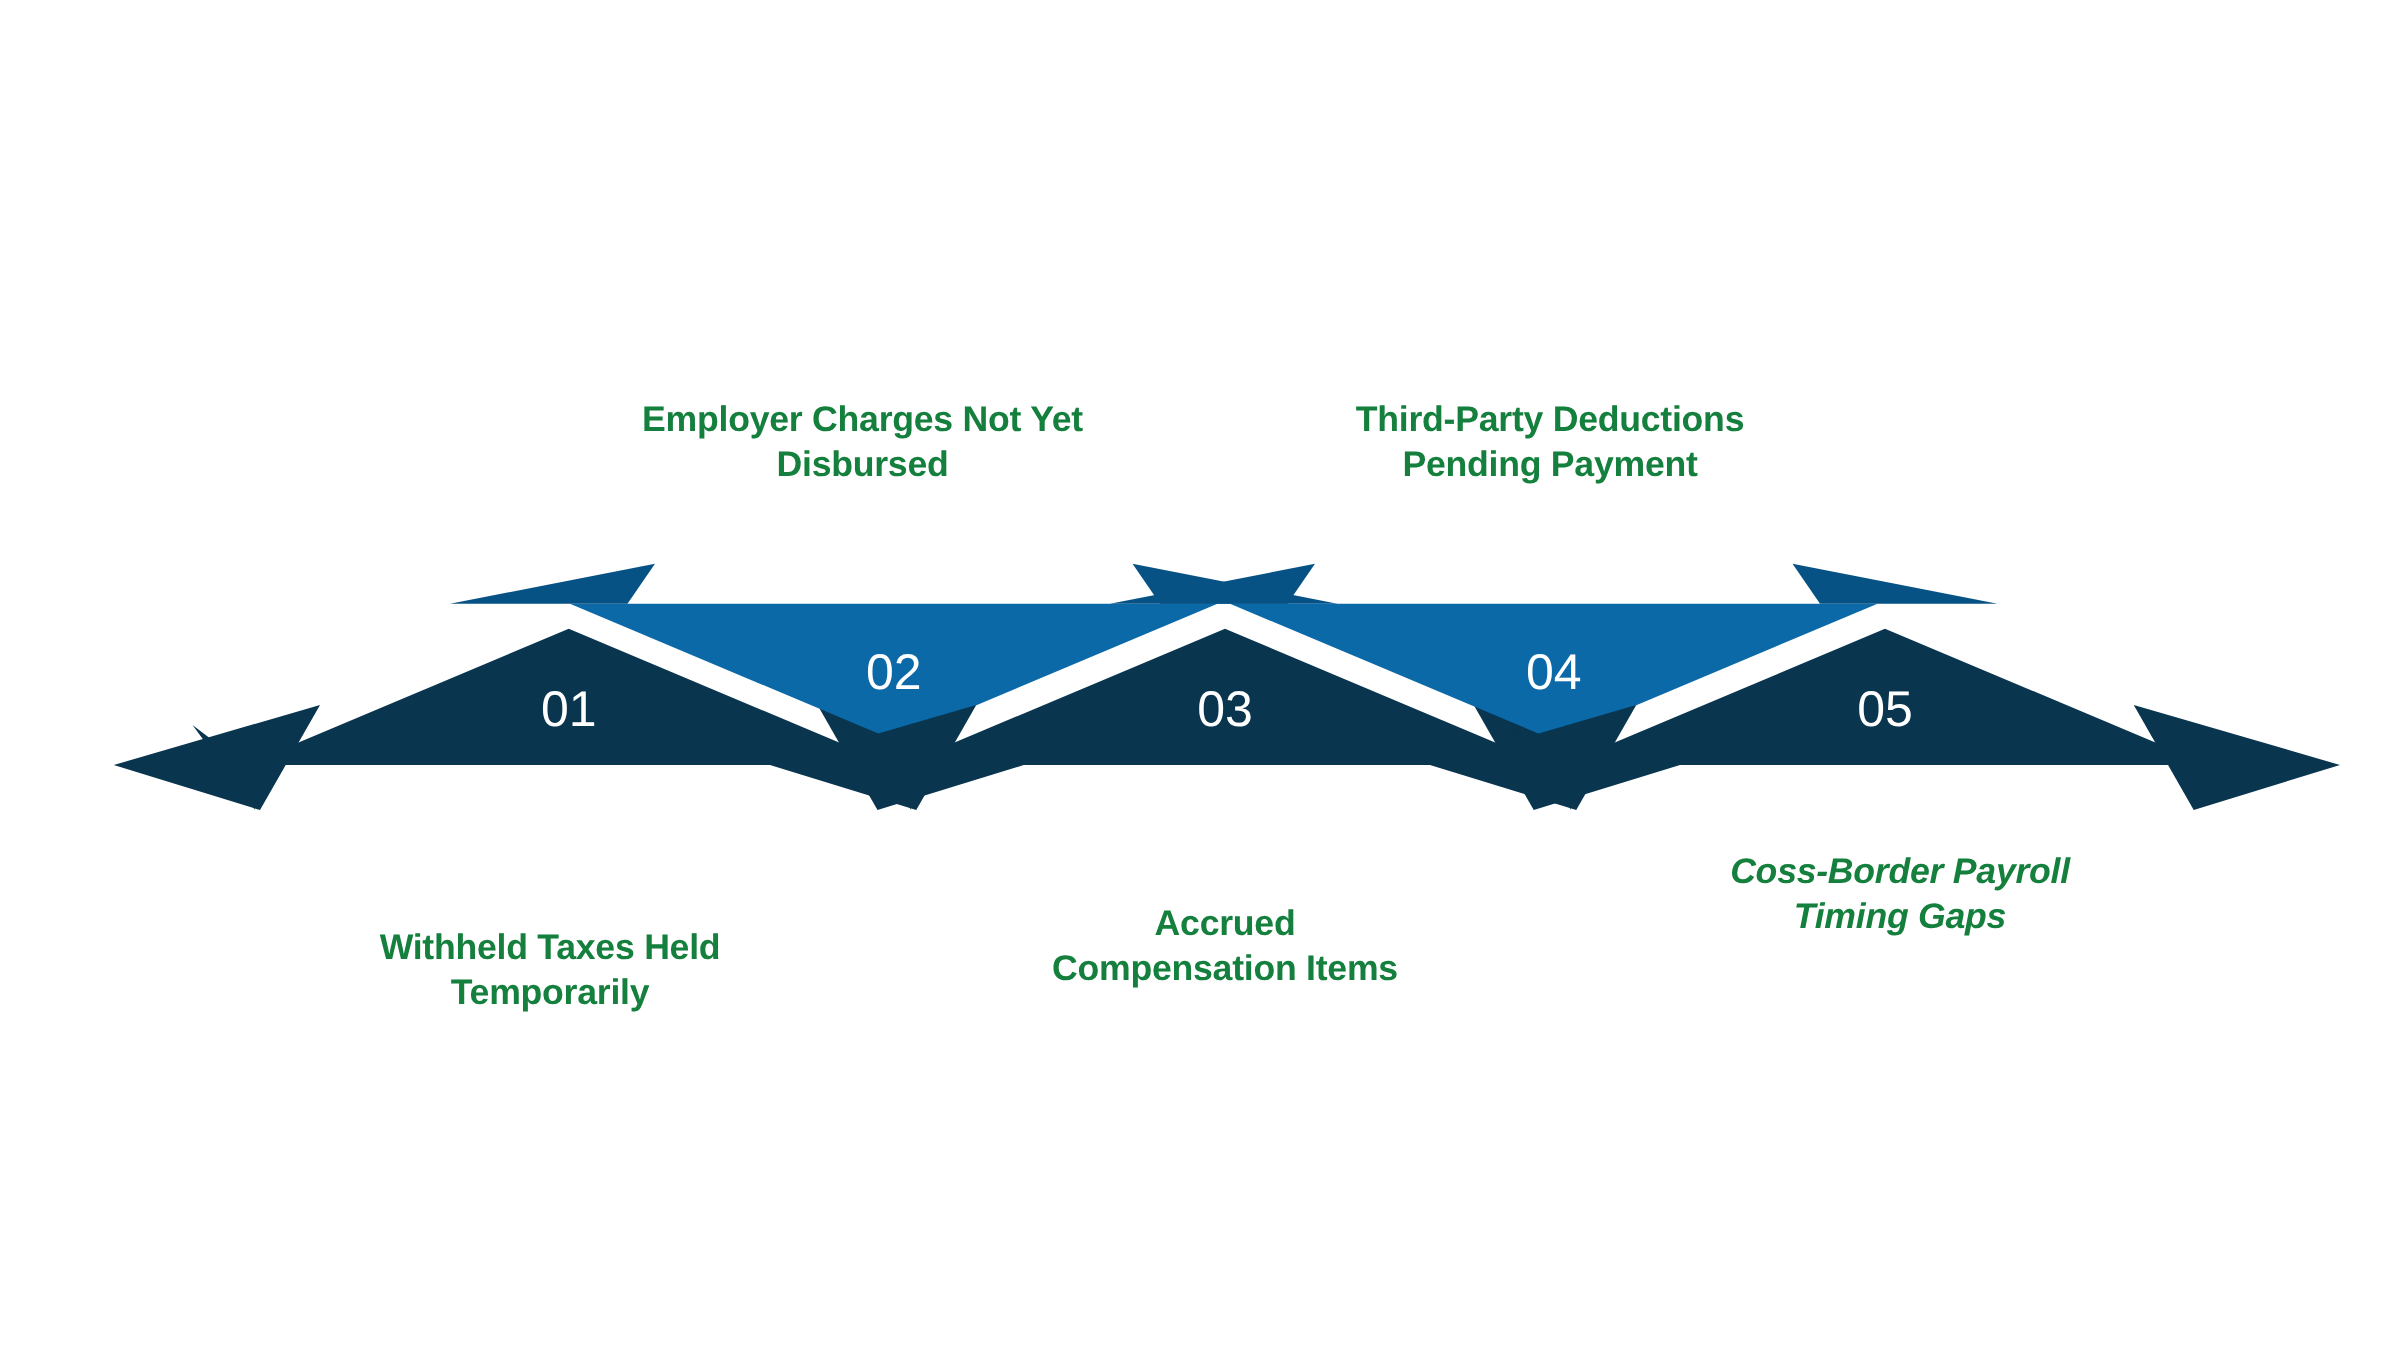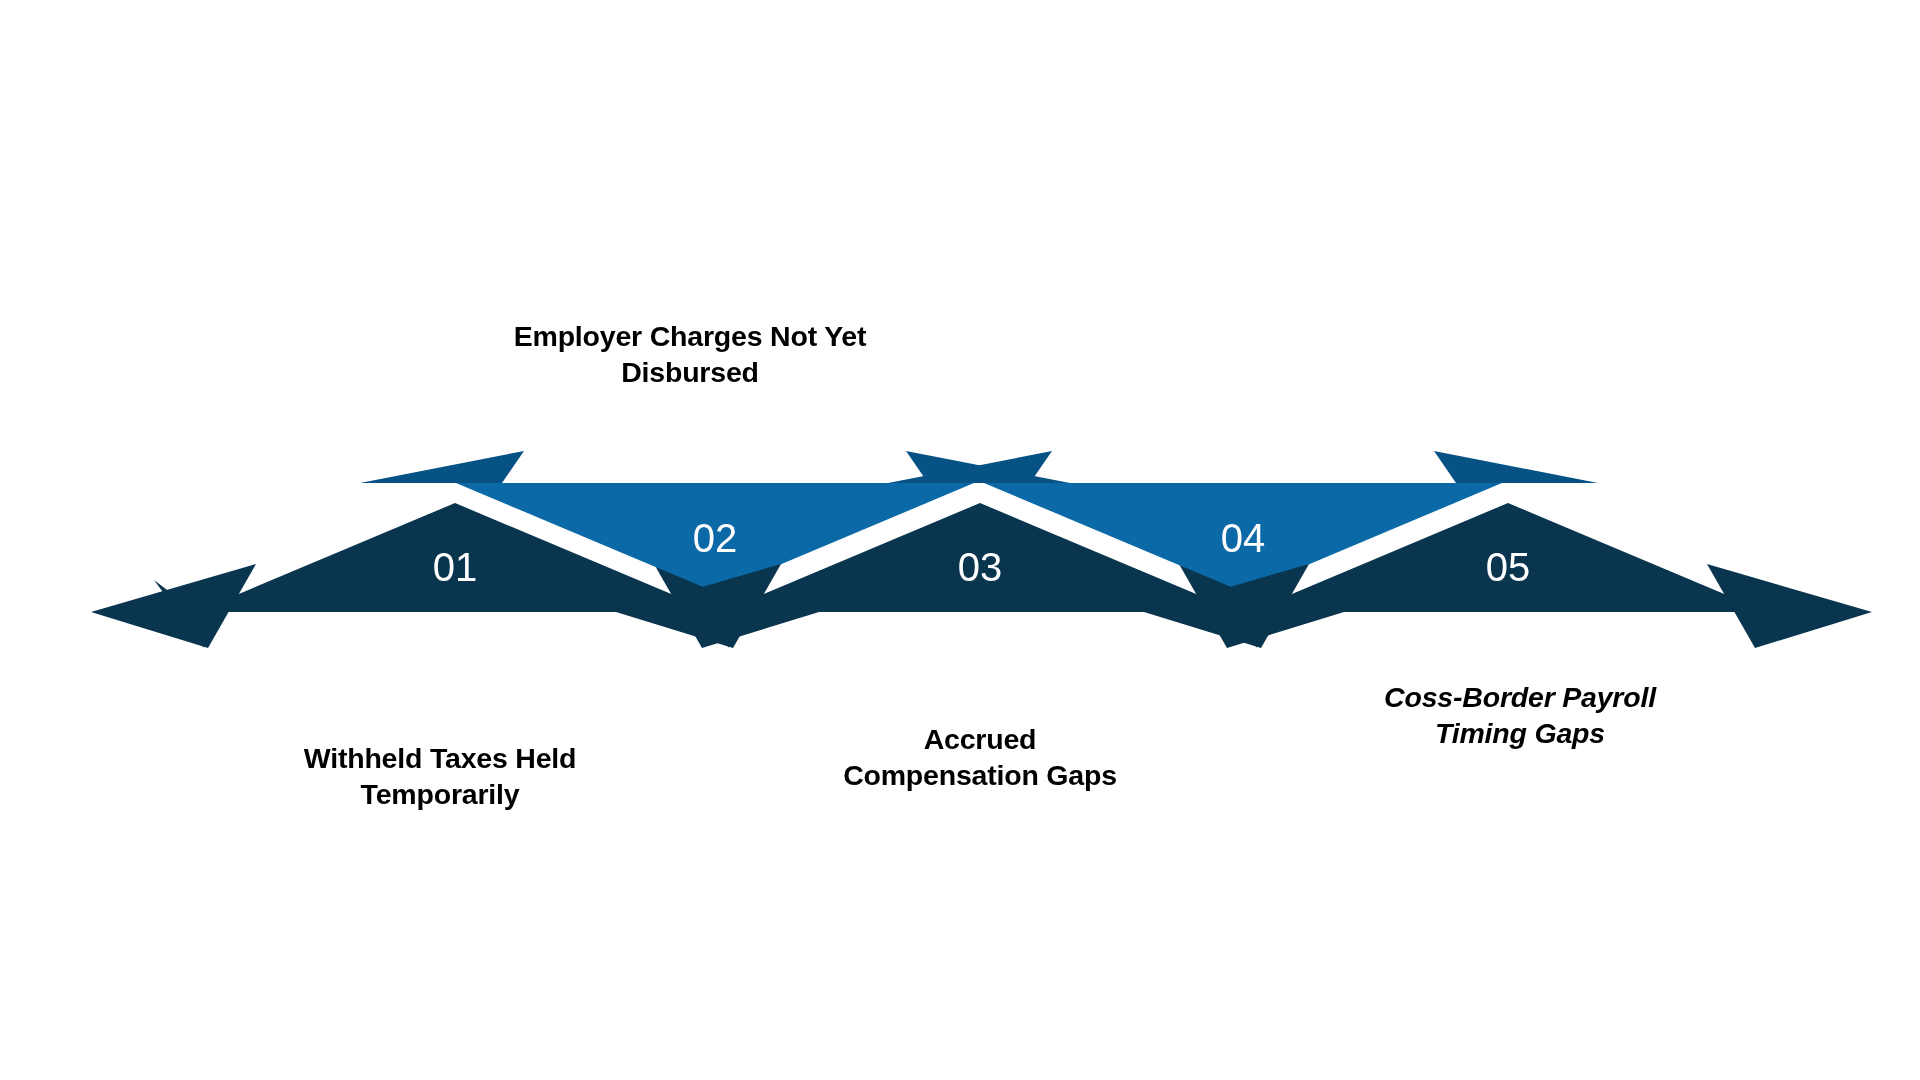--- a/index.html
+++ b/index.html
@@ -35,21 +35,21 @@
     text-anchor: middle;
     dominant-baseline: middle;
   }
   .caption {
     position: absolute;
     text-align: center;
     font-family: "Liberation Sans", sans-serif;
     font-weight: bold;
     font-size: 28.5px;
     line-height: 1.28;
-    color: #000000;
+    color: #15803d;
     letter-spacing: -0.2px;
     white-space: pre-line;
   }
   .caption-top   { }
   .caption-bottom{ }
 </style>
 </head>
 <body>
 
 <div id="stage">
@@ -97,23 +97,25 @@
         <polygon points="1144,612 1309,564 1261,648" fill="#09354f"></polygon>
         <polygon points="1872,612 1707,564 1755,648" fill="#09354f"></polygon>
     <text class="step-number" x="1508" y="570">05</text>
       </g>
 
   </svg>
 
   <div class="caption caption-top" style="left:410px; top:318px; width:560px;">Employer Charges Not Yet
 Disbursed</div>
 
+  <div class="caption caption-top" style="left:960px; top:318px; width:560px;">Third-Party Deductions
+Pending Payment</div>
 
   <div class="caption caption-bottom" style="left:160px; top:721px; width:560px;margin-top:19px;">Withheld Taxes Held
 Temporarily</div>
 
   <div class="caption caption-bottom" style="left:700px; top:721px; width:560px;">Accrued
-Compensation Gaps</div>
+Compensation Items</div>
 
   <div class="caption caption-bottom" style="left:1240px; top:679px; width:560px;font-style:italic;">Coss-Border Payroll
 Timing Gaps</div>
 
 </div>
 
 </body></html>

